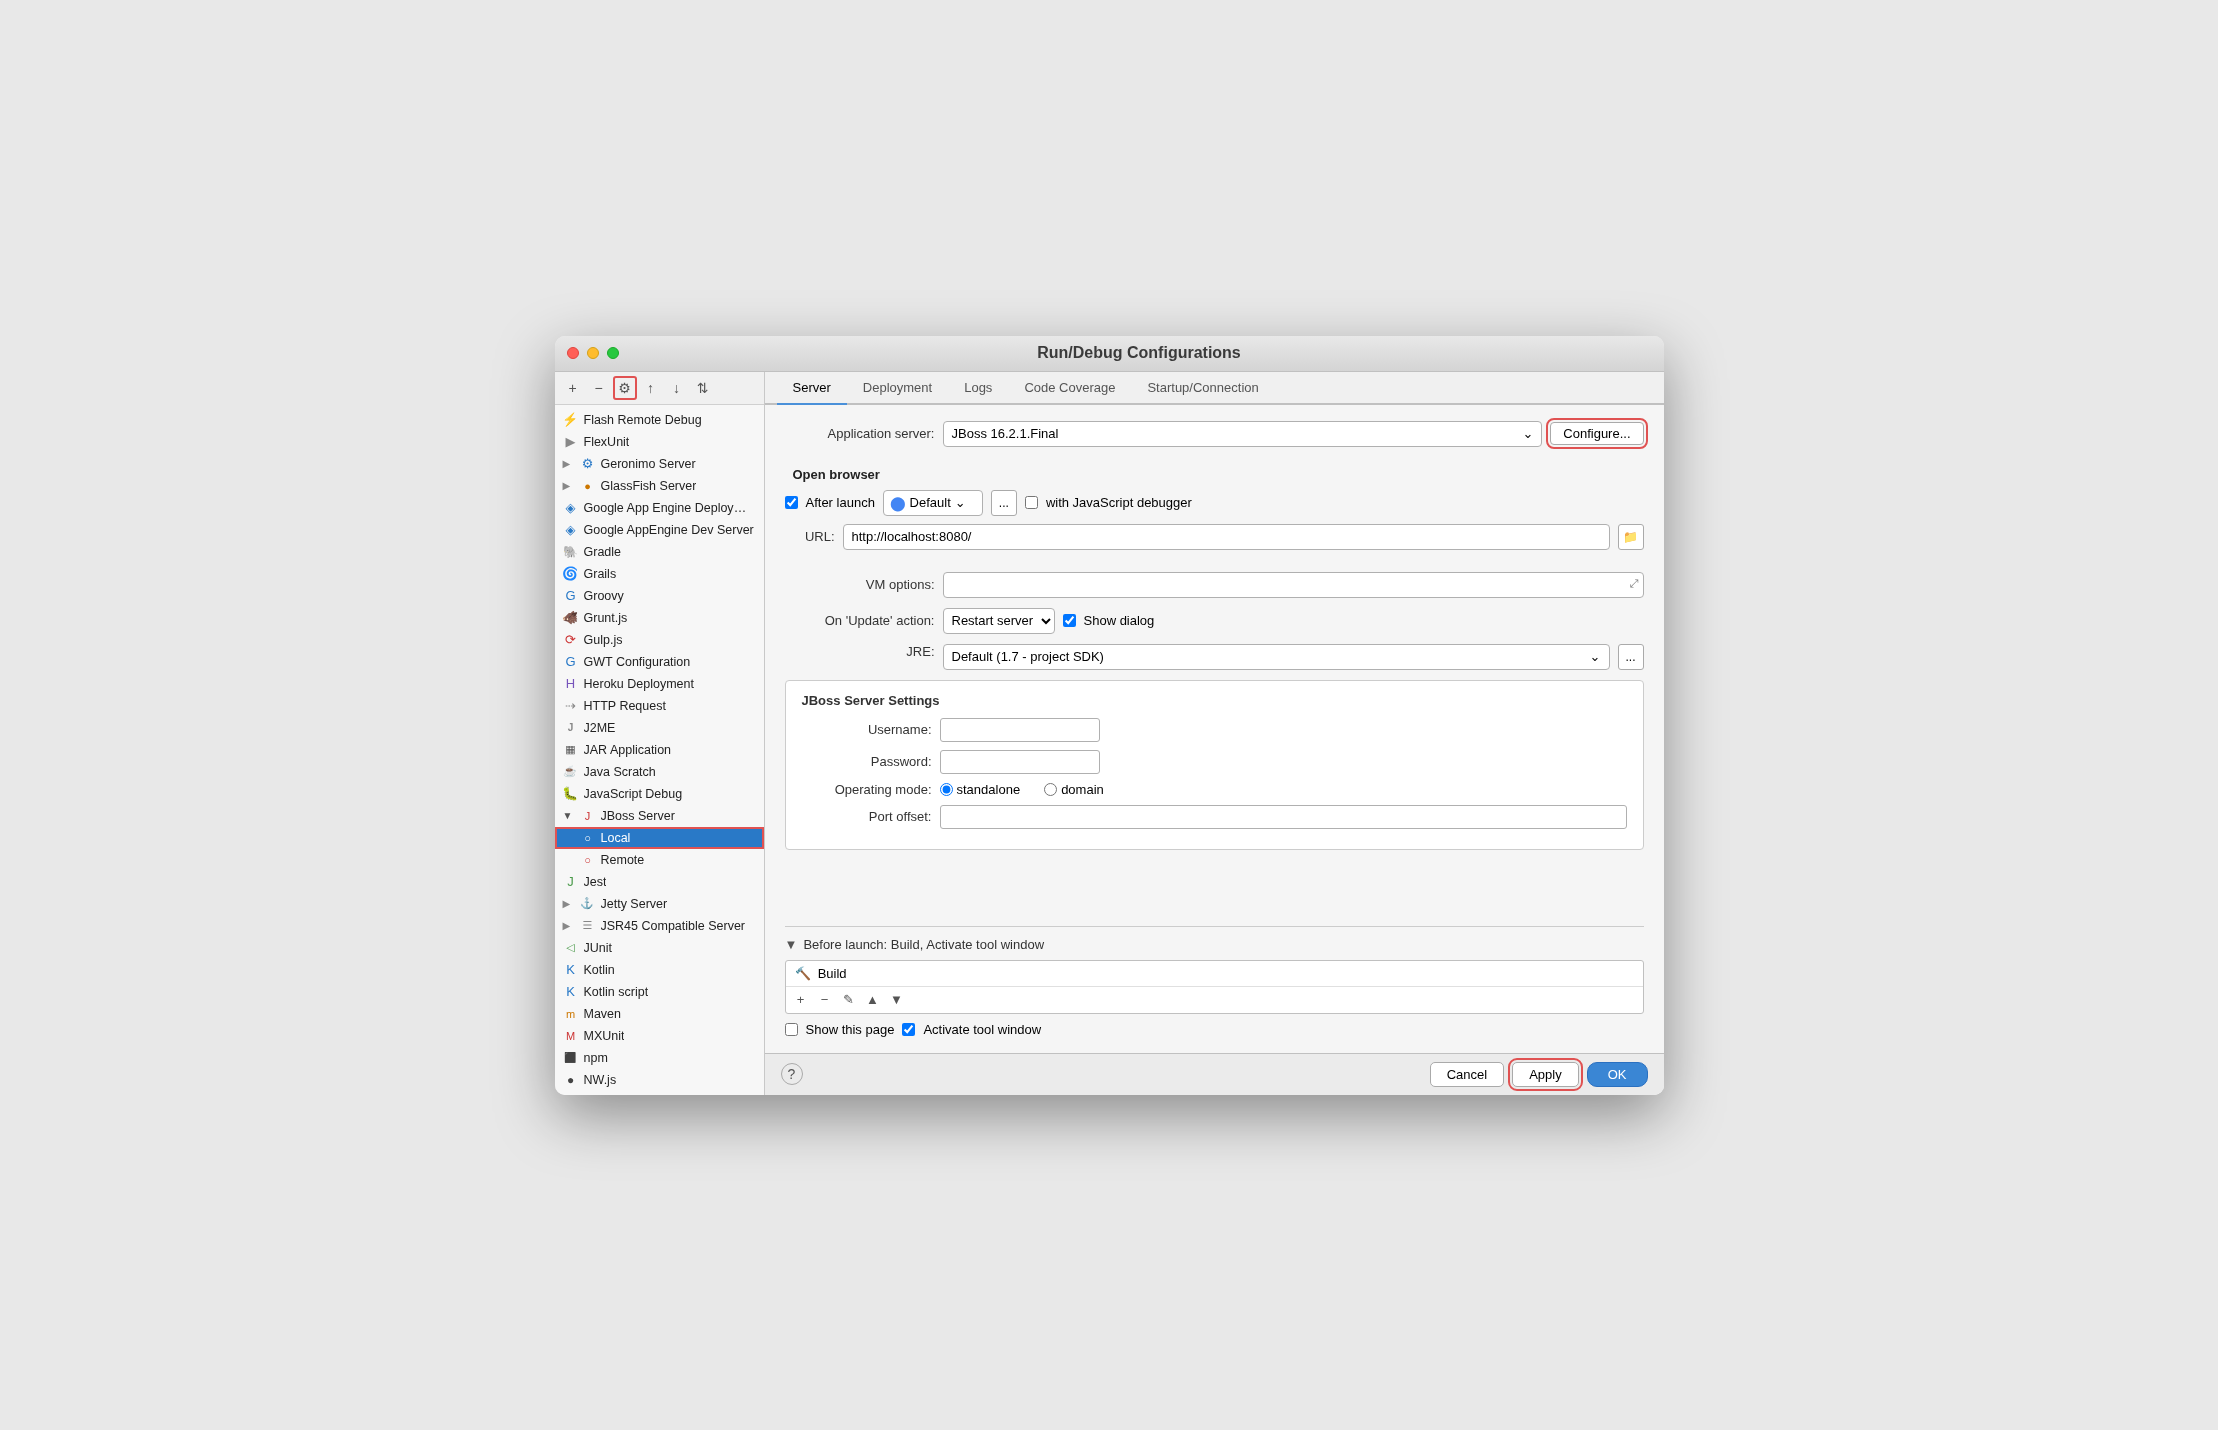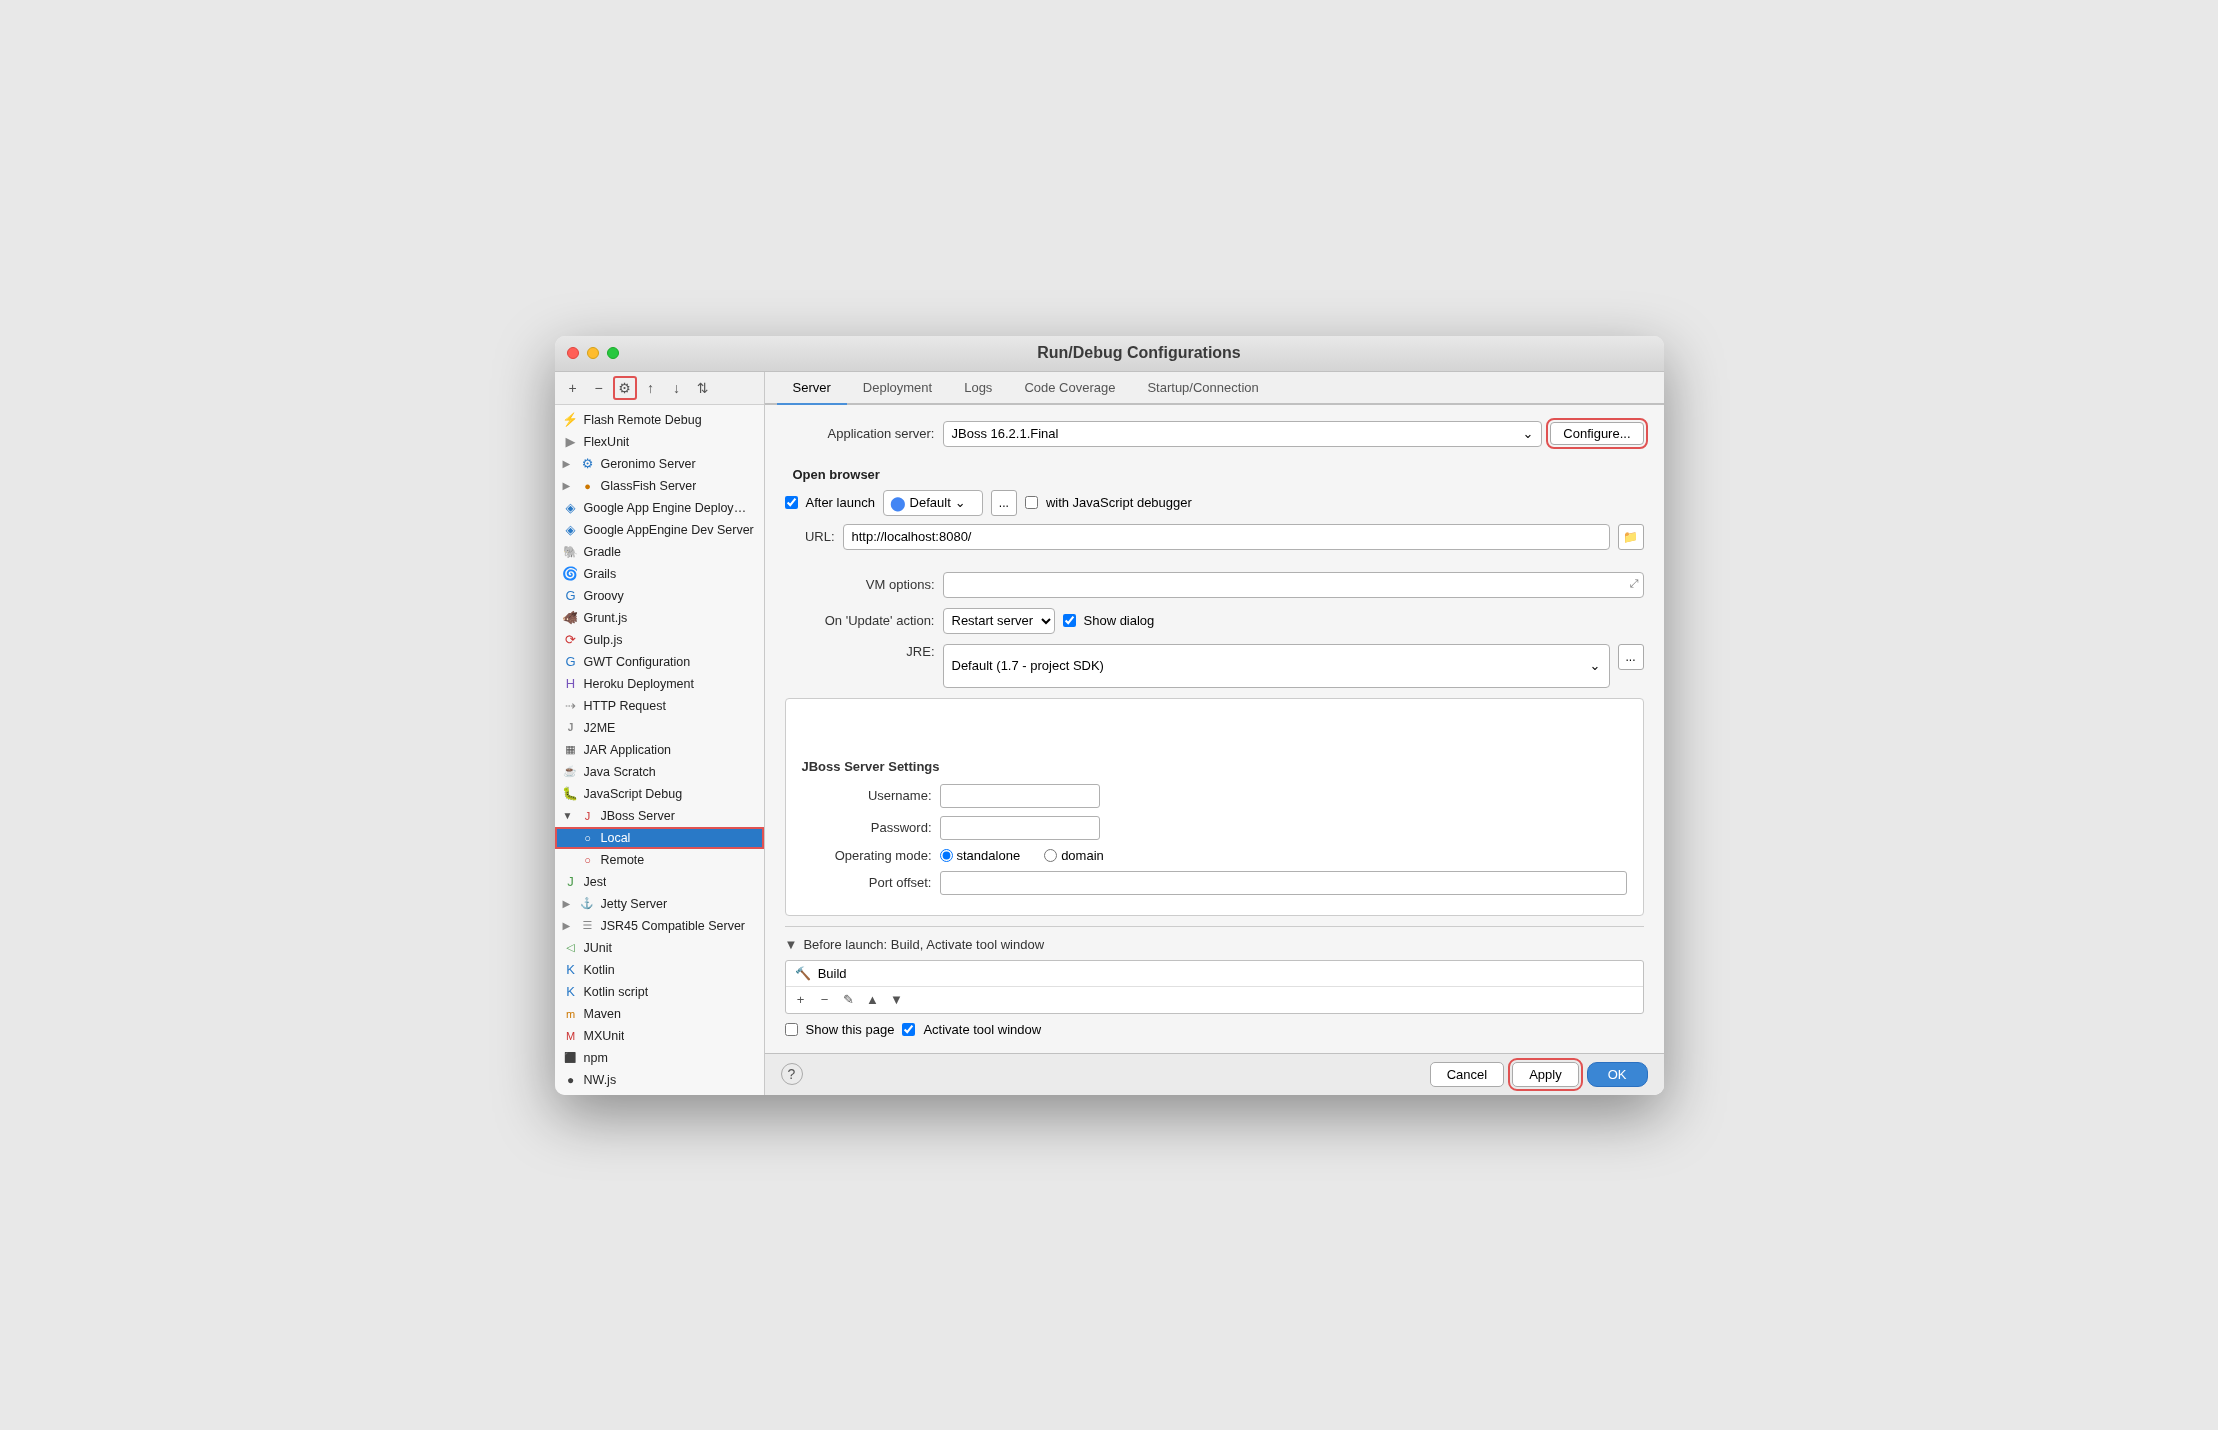--- a/index.html
+++ b/index.html
@@ -250,42 +250,41 @@
       cursor: pointer; font-size: 12px;
     }
     .jre-row {
       display: flex;
       align-items: flex-start;
       gap: 8px;
       margin-bottom: 10px;
     }
     .jre-select {
       flex: 1;
-      height: 44px;
+      height: 26px;
       border: 1px solid #b0b0b0;
       border-radius: 4px;
       padding: 0 8px;
       font-size: 13px;
       background: white;
       display: flex; align-items: center; justify-content: space-between;
       cursor: pointer;
     }
     .jboss-section {
       border: 1px solid #ccc;
       border-radius: 4px;
       padding: 12px 16px;
       background: white;
       margin-bottom: 10px;
     }
     .jboss-title {
       font-size: 13px;
       font-weight: 600;
       color: #333;
       margin-bottom: 10px;
-      margin-top: 48px;
     }
     .field-row {
       display: flex;
       align-items: center;
       gap: 8px;
       margin-bottom: 8px;
     }
     .field-label {
       min-width: 130px;
       text-align: right;

